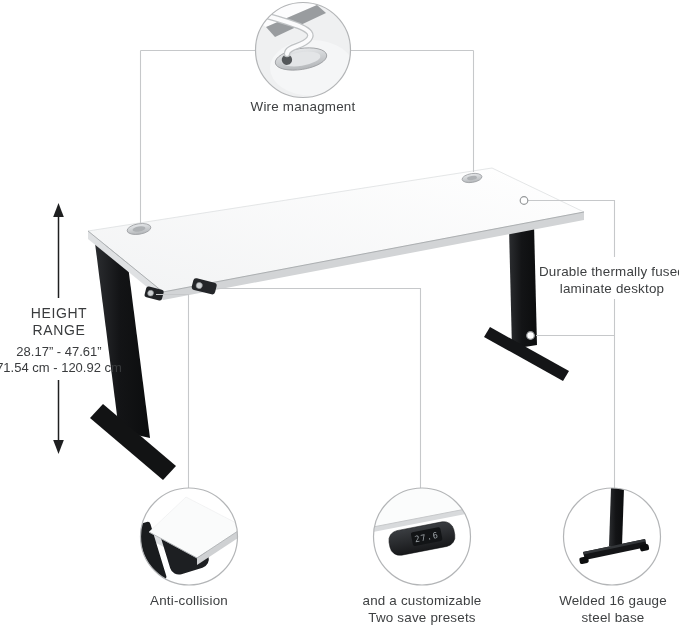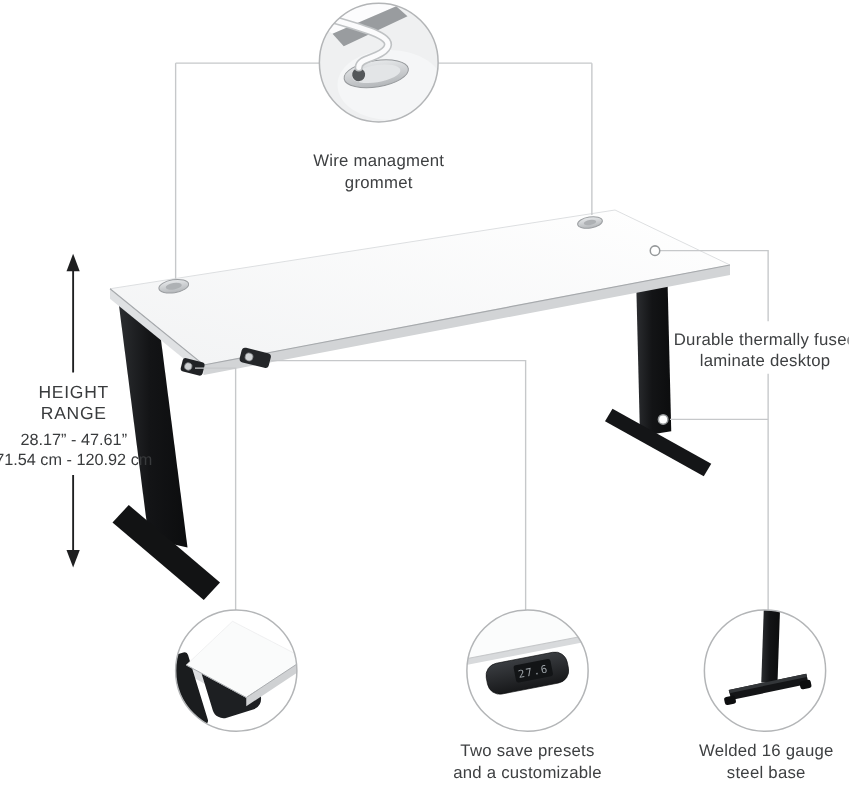--- a/index.html
+++ b/index.html
@@ -163,44 +163,44 @@
         <polygon points="611,488 624,488 622,546 609,546" fill="url(#gradLeg)"></polygon>
         <polygon points="583,552 645,539 647,547 585,560" fill="#141517"></polygon>
         <polygon points="583,552 645,539 645.6,541.5 583.6,554.5" fill="#333639"></polygon>
         <rect x="579.5" y="557" width="9" height="6.5" rx="2" fill="#0d0e0f" transform="rotate(-12 584 560)"></rect>
         <rect x="640" y="544.5" width="9" height="6.5" rx="2" fill="#0d0e0f" transform="rotate(-12 644 548)"></rect>
       </g>
       <circle cx="612" cy="536.5" r="48.5" fill="none" stroke="#b3b5b7" stroke-width="1.2"></circle>
     </g>
   </svg>
 
-  <div class="lbl" style="left:203px;top:121px;width:200px">
+  <div class="lbl" style="left:203px;top:99px;width:200px">
     <div>Wire managment</div>
-    <div>grommet</div>
   </div>
 
   <div class="lbl" style="left:522px;top:264px;width:180px">
     <div>Durable thermally fused</div>
     <div>laminate desktop</div>
   </div>
 
   <div class="hr-block">
     <div class="hr-title">HEIGHT</div>
     <div class="hr-title">RANGE</div>
     <div class="hr-gap"></div>
     <div class="hr-range">28.17” - 47.61”</div>
     <div class="hr-range">71.54 cm - 120.92 cm</div>
   </div>
 
   <div class="lbl" style="left:99px;top:593px;width:180px">
+    <div>Anti-collision</div>
   </div>
 
   <div class="lbl" style="left:332px;top:593px;width:180px">
+    <div>and a customizable</div>
     <div>Two save presets</div>
-    <div>and a customizable</div>
   </div>
 
   <div class="lbl" style="left:523px;top:593px;width:180px">
     <div>Welded 16 gauge</div>
     <div>steel base</div>
   </div>
 
 </div>
 
 </body></html>

